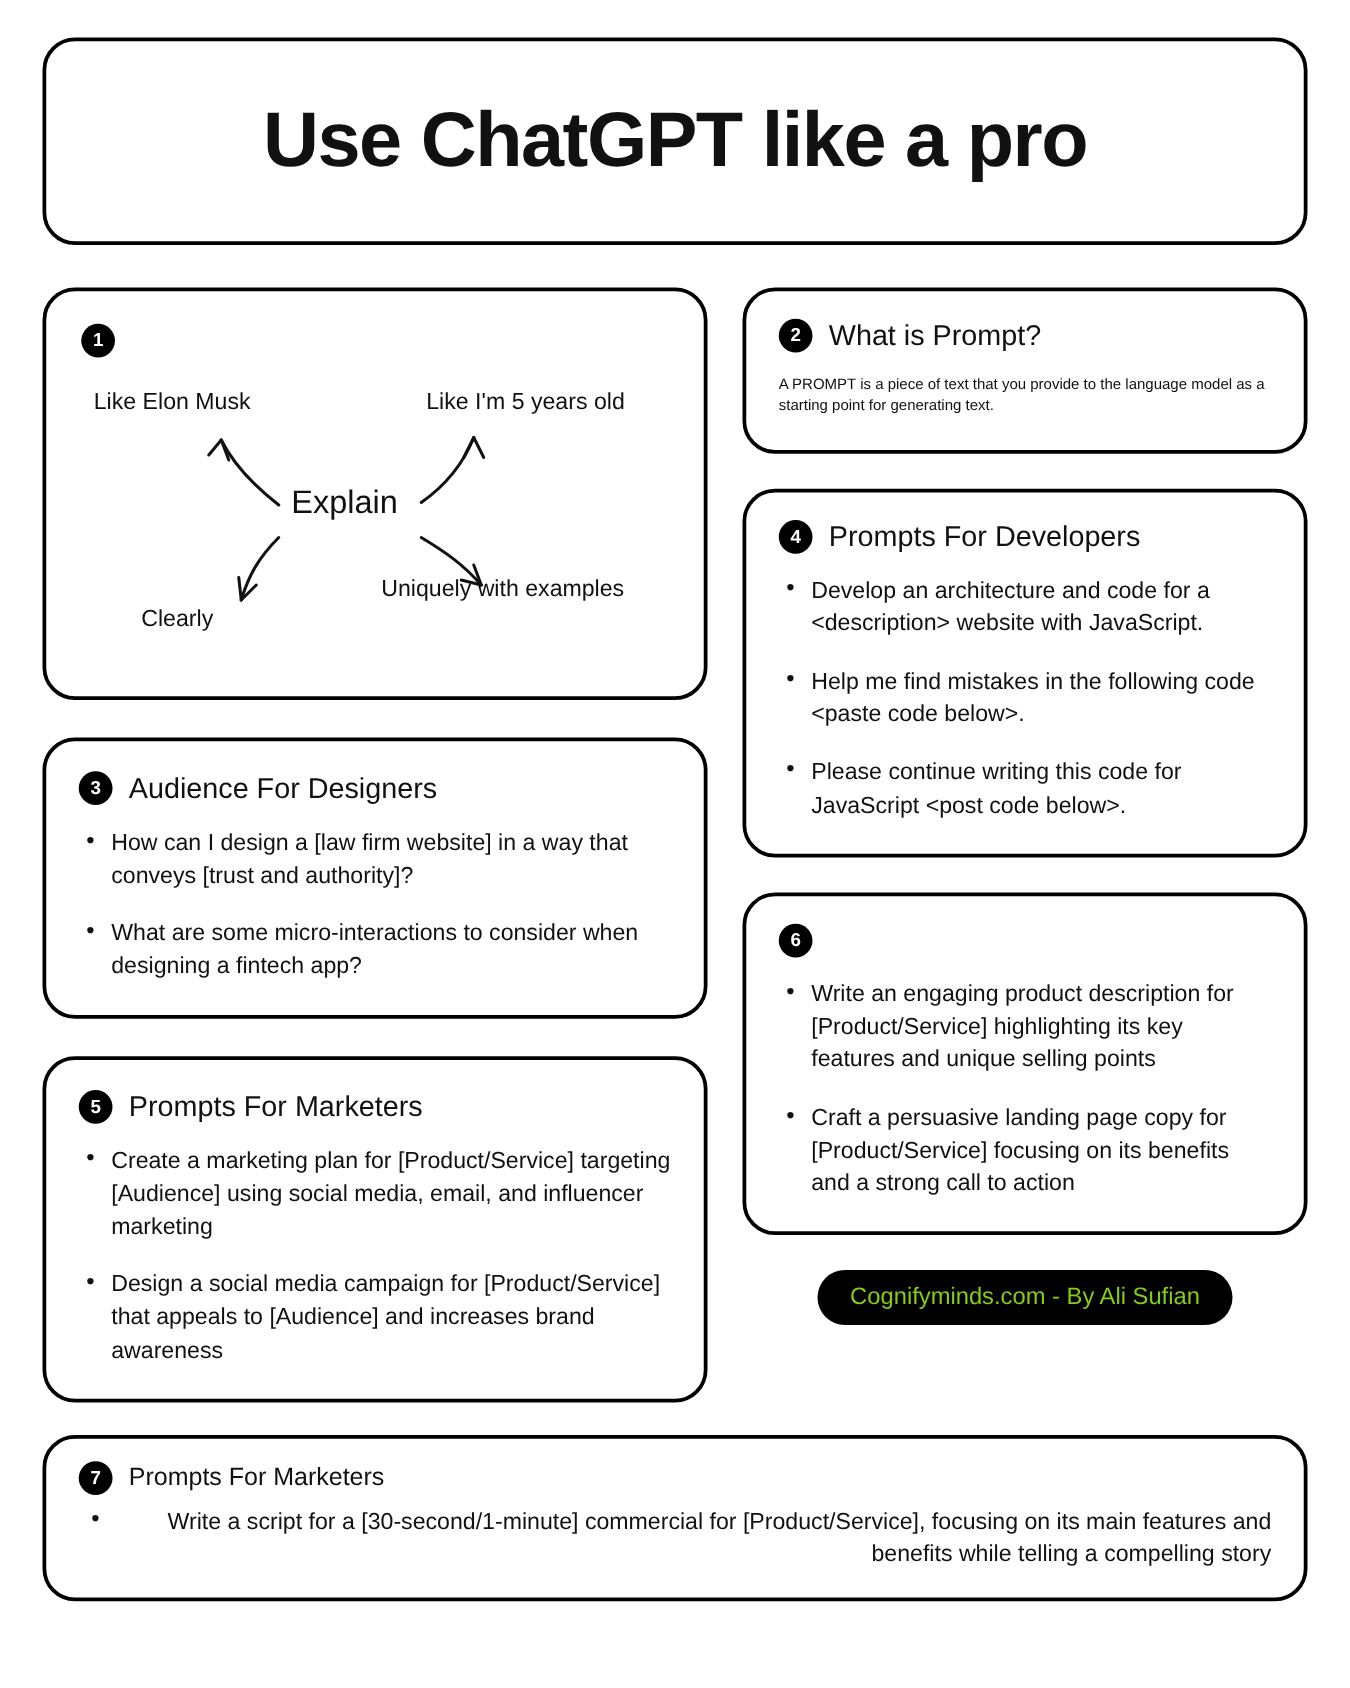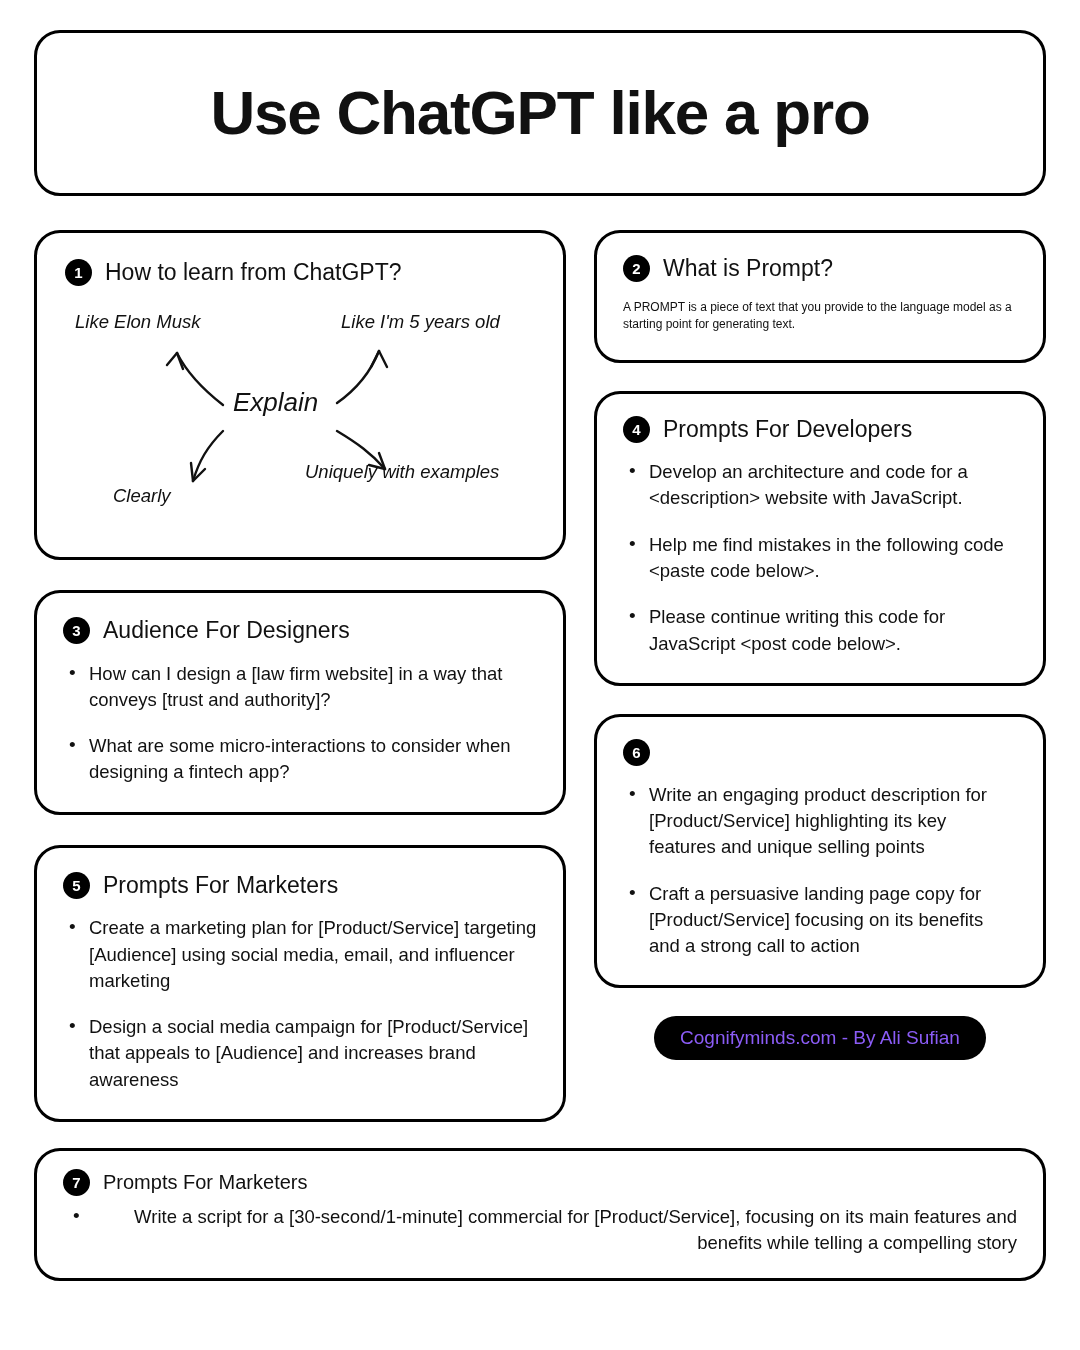--- a/index.html
+++ b/index.html
@@ -108,21 +108,20 @@
   }
   .diagram {
     position: relative;
     height: 230px;
     margin-top: 8px;
   }
   .diagram span {
     position: absolute;
     font-size: 18.5px;
     white-space: nowrap;
-    font-style: italic;
   }
   .diagram .center {
     font-size: 26px;
     left: 168px;
     top: 92px;
   }
   .diagram .tl { left: 10px; top: 16px; }
   .diagram .tr { left: 276px; top: 16px; }
   .diagram .bl { left: 48px; top: 190px; text-align: center; }
   .diagram .br { left: 240px; top: 166px; }
@@ -144,21 +143,21 @@
   .card6 { padding: 22px 26px 26px 26px; margin-top: 28px; }
 
   
   .credit-wrap {
     display: flex;
     justify-content: center;
     margin-top: 28px;
   }
   .credit {
     background: #000;
-    color: #8b5cf6;
+    color: #84cc16;
     border-radius: 22px;
     padding: 11px 26px;
     font-size: 19px;
     white-space: nowrap;
   }
 
   
   .card7 {
     margin-top: 26px;
     padding: 18px 26px 22px 26px;
@@ -182,21 +181,20 @@
     <div class="title-text">Use ChatGPT like a pro</div>
   </div>
 
   <div class="columns">
 
     <div class="col-left">
 
       <div class="card card1">
         <div class="card-head">
           <div class="badge">1</div>
-          <div class="card-title">How to learn from ChatGPT?</div>
         </div>
         <div class="diagram">
           <svg width="470" height="230" viewBox="0 0 470 230">
             <g fill="none" stroke="#111" stroke-width="2.4" stroke-linecap="round">
 
               <path d="M158,110 C140,96 122,78 112,58"></path>
               <path d="M112,58 L118,74"></path>
               <path d="M112,58 L102,70"></path>
 
               <path d="M272,108 C292,94 306,76 314,56"></path>

